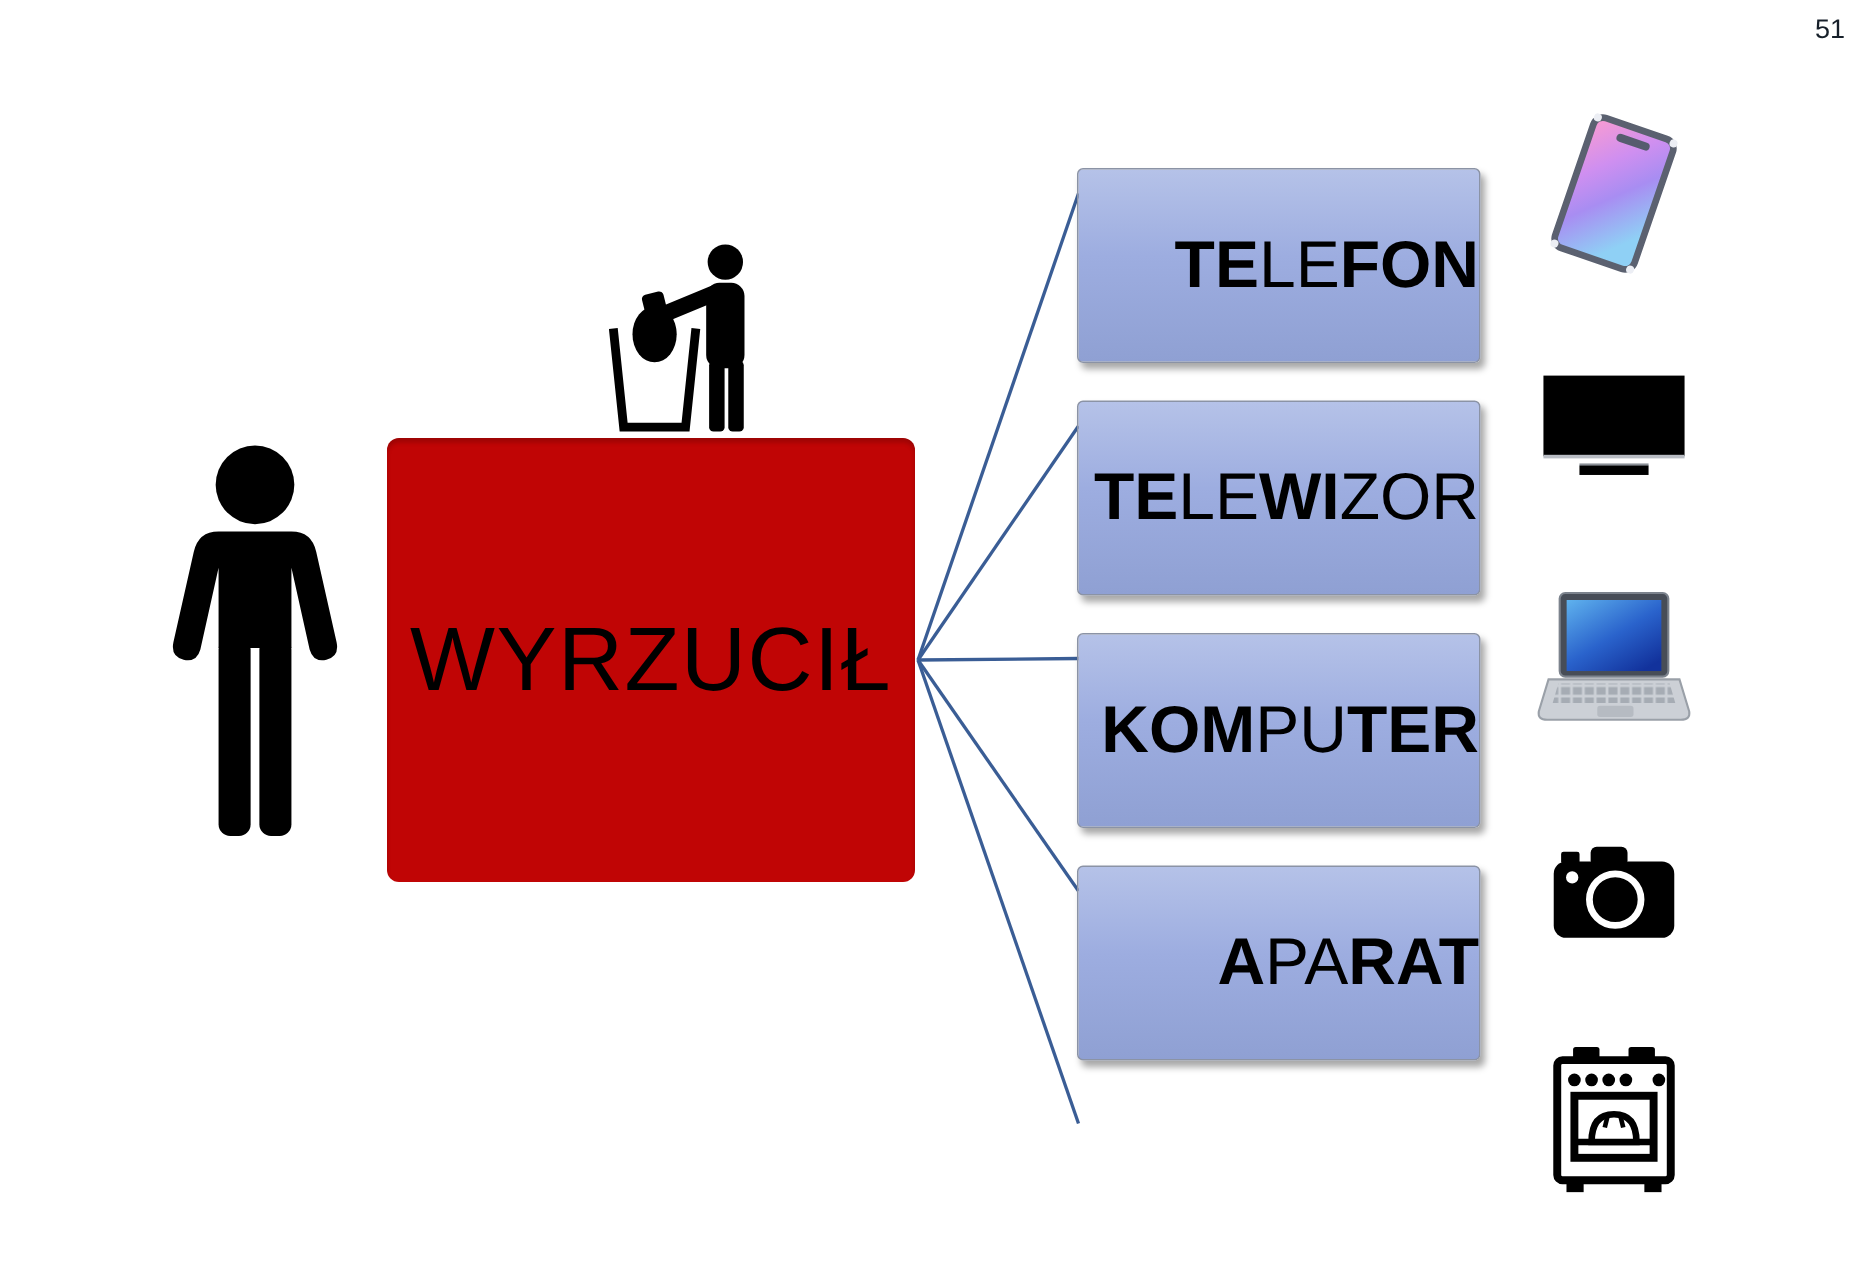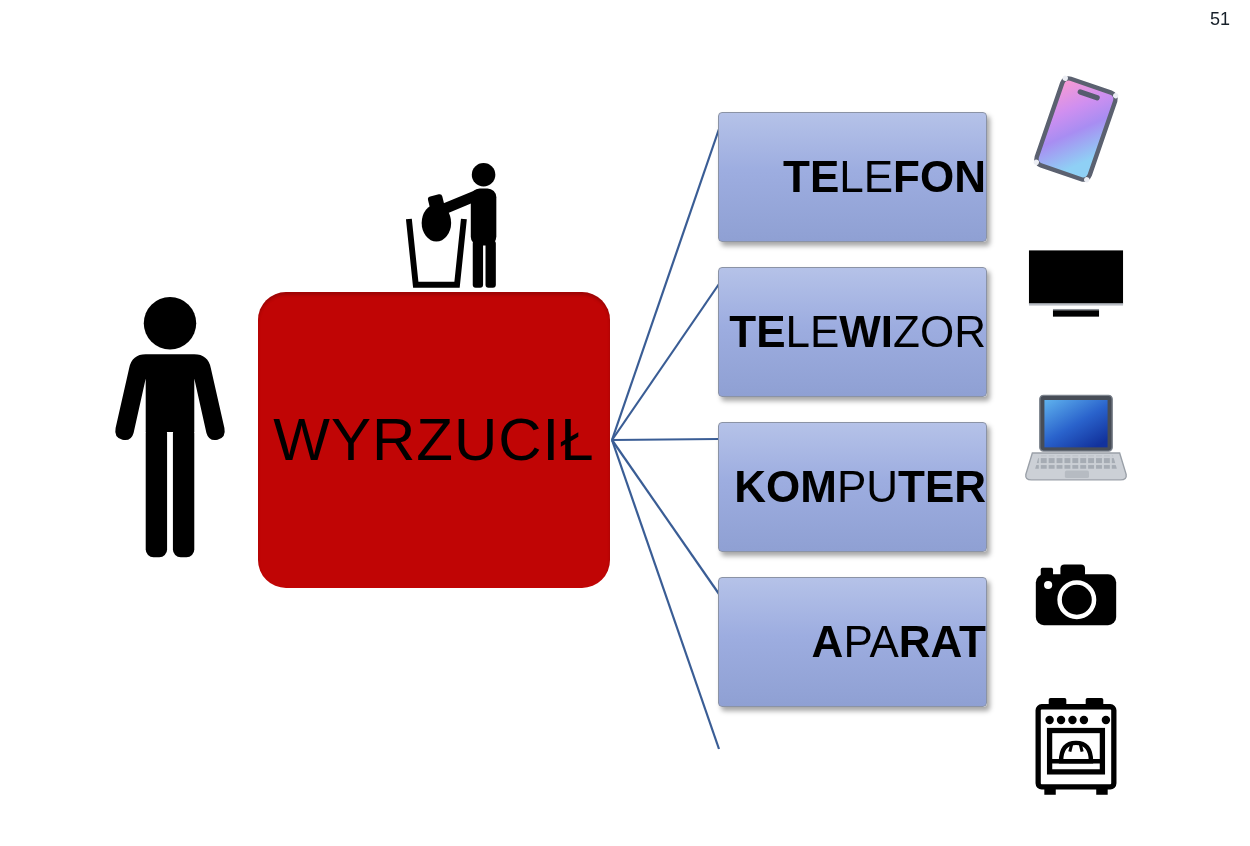--- a/index.html
+++ b/index.html
@@ -13,21 +13,21 @@
     --boxborder:#8b93a5; --connector:#3a5d95; --ink:#000000;
   }
   
   .page-number{
     position:absolute; top:9px; right:20px;
     font-size:18px; font-weight:400; color:#17202a;
   }
   
   .center-box{
     position:absolute; left:258px; top:292px; width:352px; height:296px;
-    background:var(--red); border-radius:28px;
+    background:var(--red); border-radius:8px;
     box-shadow: inset 0 3px 3px rgba(0,0,0,0.18);
     display:flex; flex-direction:column; align-items:center; justify-content:center;
     color:var(--ink); text-align:center; line-height:1.22;
   }
   .center-line1{font-size:60px; font-weight:400; letter-spacing:1px;}
   .center-line2{font-size:60px; font-weight:700; letter-spacing:1px;}
   
   .connectors{position:absolute; left:0; top:0; pointer-events:none;}
   .connectors line{stroke:var(--connector); stroke-width:2.2;}
   

